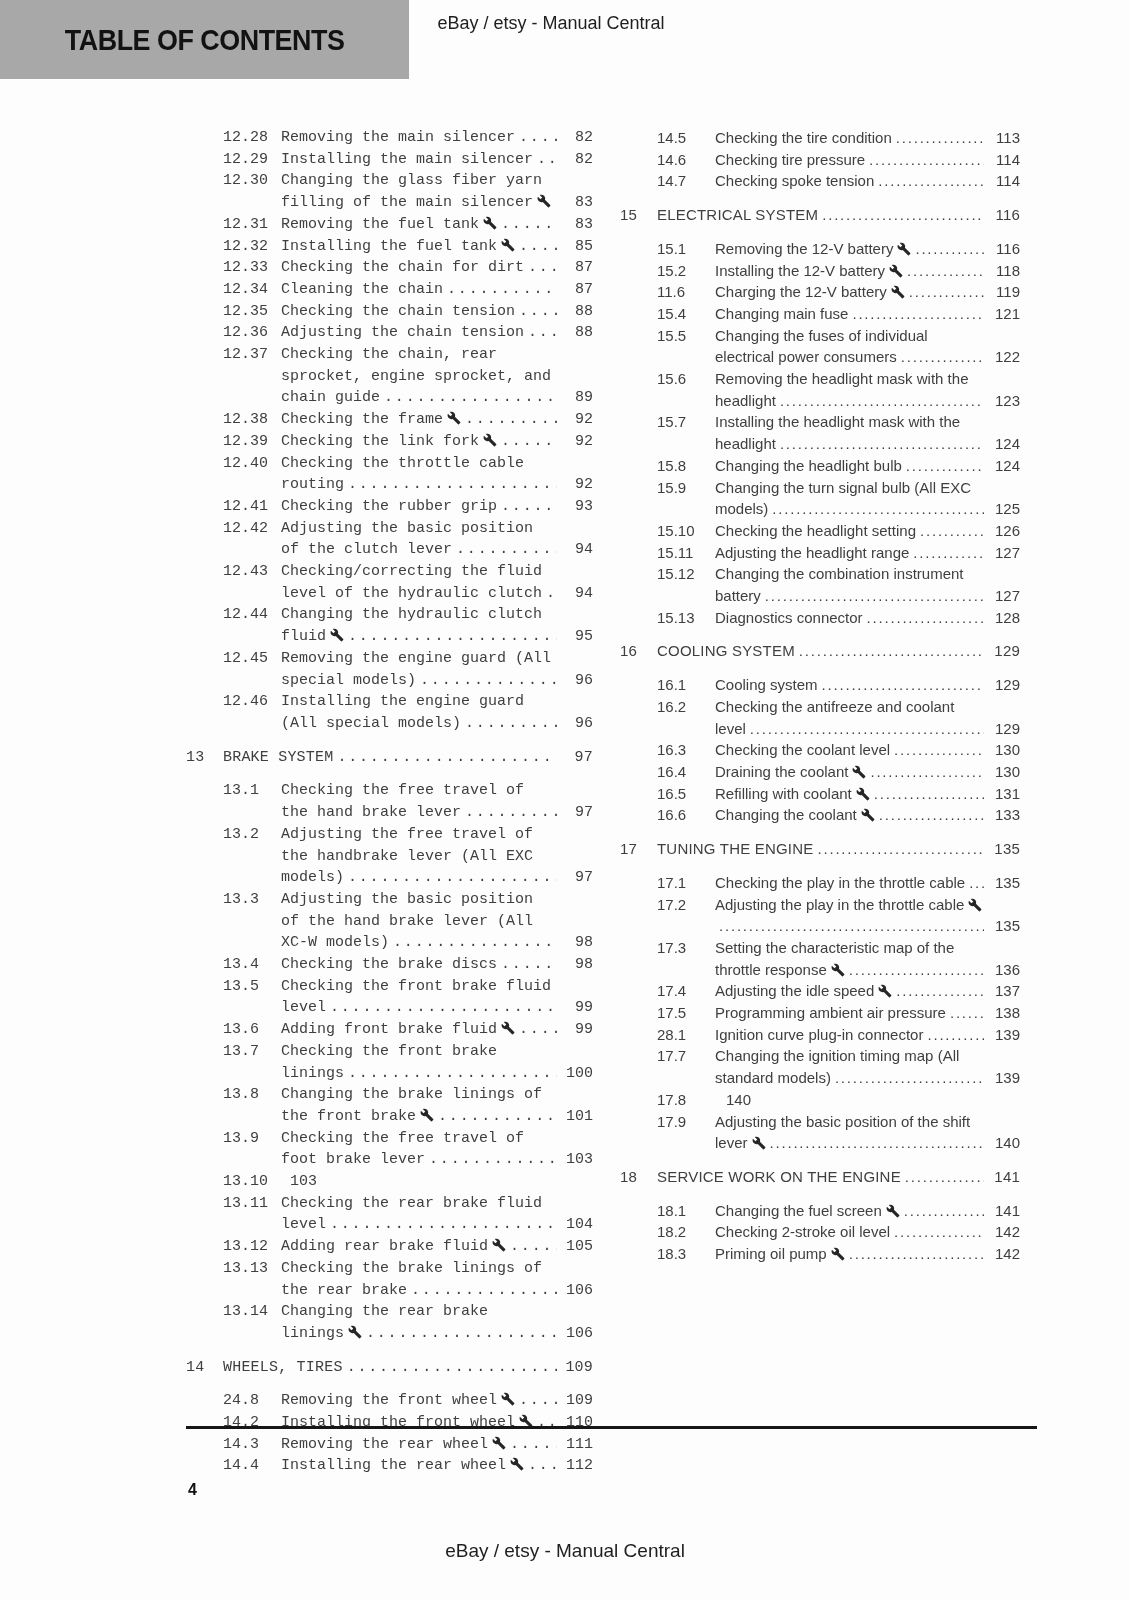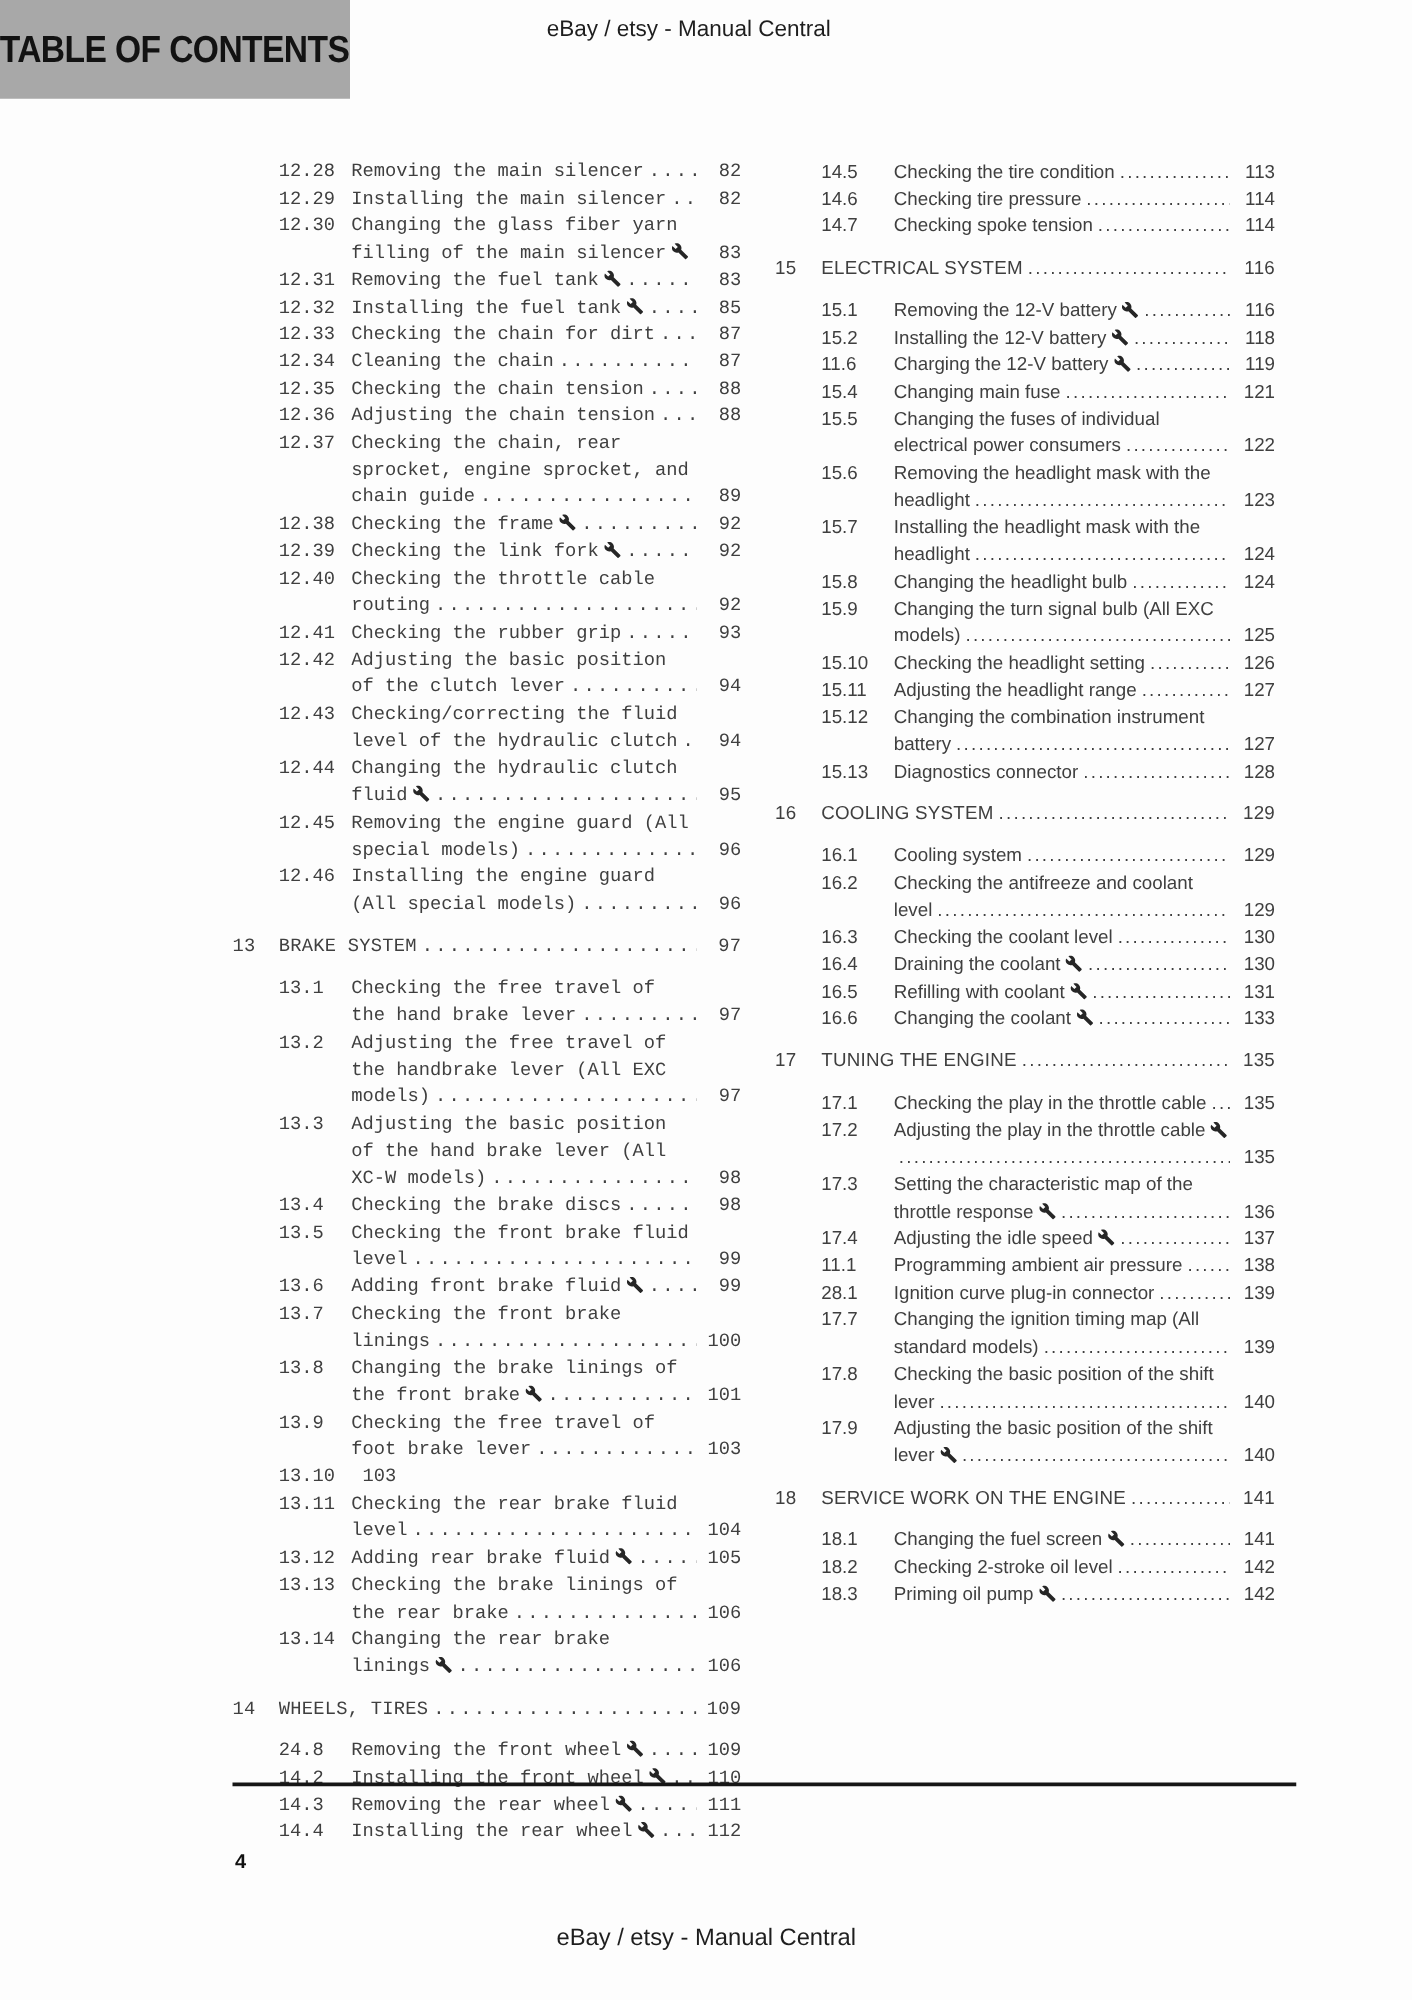--- a/index.html
+++ b/index.html
@@ -10,21 +10,21 @@
     background: #fdfdfd;
     font-family: "Liberation Sans", sans-serif;
     color: #3f3f3f;
     overflow: hidden;
   }
 
   
   .header-box {
     position: absolute;
     left: 0; top: 0;
-    width: 280px; height: 79px;
+    width: 409px; height: 79px;
     background: #a8a8a8;
     display: flex;
     align-items: center;
     justify-content: center;
   }
   .header-box .box-title {
     font-weight: bold;
     font-size: 28px;
     color: #121212;
     letter-spacing: -0.5px;
@@ -507,37 +507,36 @@
         <span class="pg">136</span>
       </div>
       <div class="row entry">
         <span class="num">17.4</span>
         <span class="tw"><span>Adjusting the idle speed</span><svg class="wrench" viewBox="0 0 24 24">
             <path d="M22.7 19l-9.1-9.1c.9-2.3.4-5-1.5-6.9-2-2-5-2.4-7.4-1.3L9 6 6 9 1.6 4.7C.4 7.1.9 10.1 2.9 12.1c1.9 1.9 4.6 2.4 6.9 1.5l9.1 9.1c.4.4 1 .4 1.4 0l2.3-2.3c.5-.4.5-1.1.1-1.4z"></path>
           </svg><span class="dots"></span></span>
         <span class="pg">137</span>
       </div>
       <div class="row entry">
-        <span class="num">11.1</span>
+        <span class="num">17.5</span>
         <span class="tw"><span>Programming ambient air pressure</span><span class="dots"></span></span>
         <span class="pg">138</span>
       </div>
       <div class="row entry">
         <span class="num">28.1</span>
         <span class="tw"><span>Ignition curve plug-in connector</span><span class="dots"></span></span>
         <span class="pg">139</span>
       </div>
       <div class="row entry">
         <span class="num">17.7</span>
         <span class="tw"><span>Changing the ignition timing map (All standard models)</span><span class="dots"></span></span>
         <span class="pg">139</span>
       </div>
       <div class="row entry">
         <span class="num">17.8</span>
-        <span class="tw"><span>Checking the basic position of the shift lever</span><span class="dots"></span></span>
         <span class="pg">140</span>
       </div>
       <div class="row entry">
         <span class="num">17.9</span>
         <span class="tw"><span>Adjusting the basic position of the shift lever</span><svg class="wrench" viewBox="0 0 24 24">
             <path d="M22.7 19l-9.1-9.1c.9-2.3.4-5-1.5-6.9-2-2-5-2.4-7.4-1.3L9 6 6 9 1.6 4.7C.4 7.1.9 10.1 2.9 12.1c1.9 1.9 4.6 2.4 6.9 1.5l9.1 9.1c.4.4 1 .4 1.4 0l2.3-2.3c.5-.4.5-1.1.1-1.4z"></path>
           </svg><span class="dots"></span></span>
         <span class="pg">140</span>
       </div>
       <div class="row chapter">

